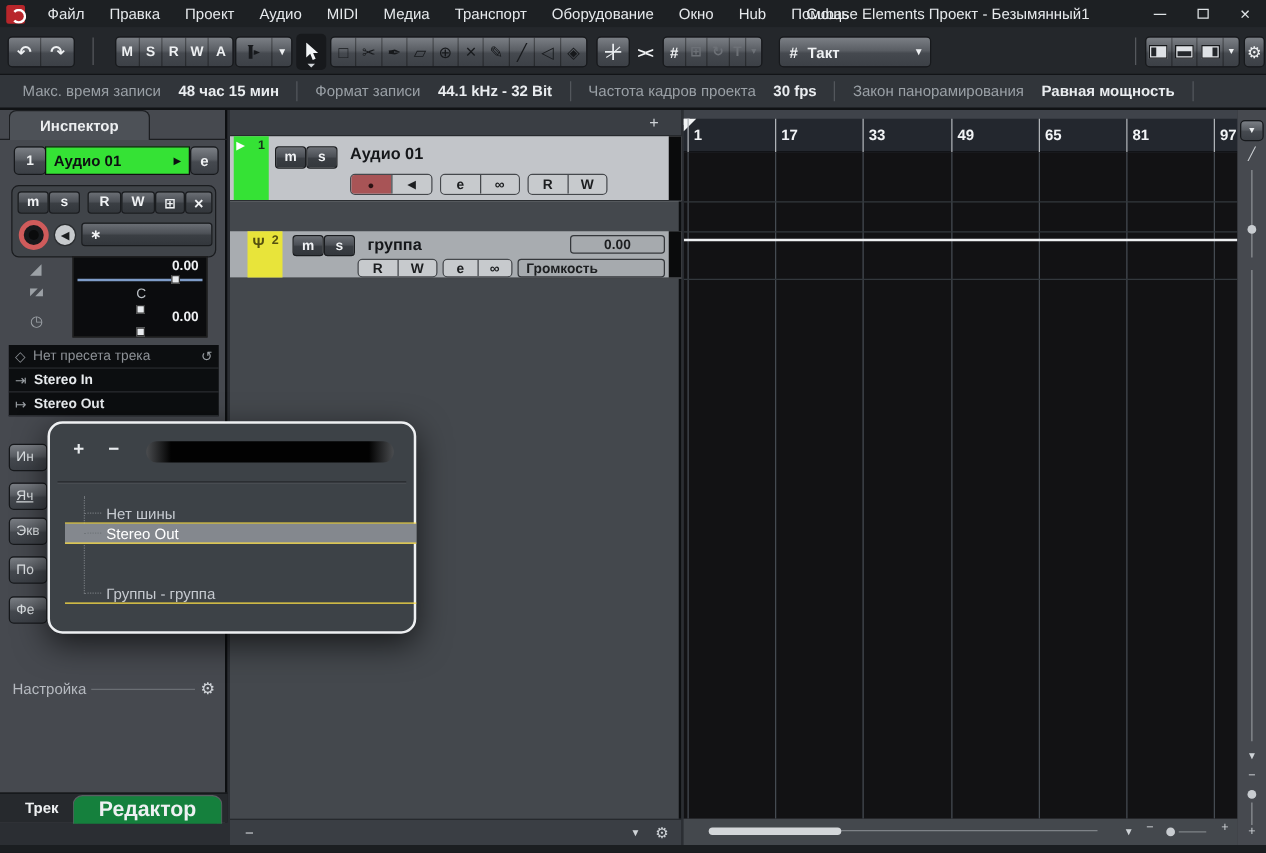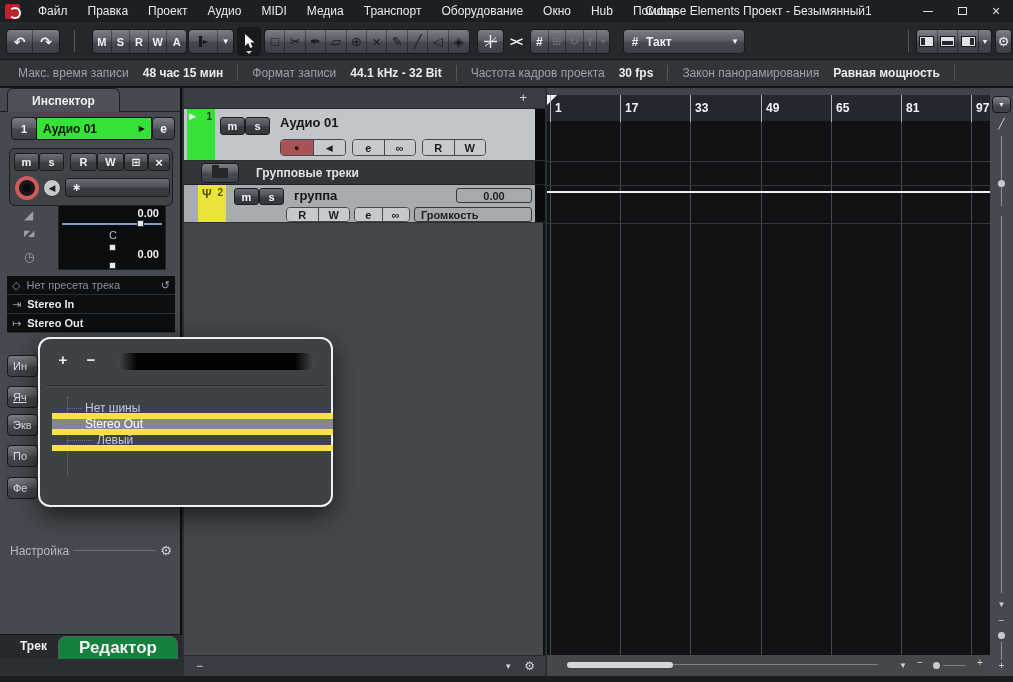--- a/index.html
+++ b/index.html
@@ -113,21 +113,21 @@
   .rs-glyph { position:absolute; left:0; width:23px; text-align:center; color:#cfd3d7; font-size:10px; }
 
   
   .popup { position:absolute; left:38px; top:337px; width:295px; height:170px; background:#3d4247; border:2px solid #eef0f2;
     border-radius:12px; box-shadow:0 8px 26px rgba(0,0,0,.65); z-index:50; }
   .pm { position:absolute; top:12px; color:#e8ebee; font-weight:bold; font-size:15px; width:18px; text-align:center; }
   .pill { position:absolute; left:77px; top:14px; width:198px; height:17px; border-radius:9px;
     background:linear-gradient(90deg,#4a4c4f,#020202 10%,#020202 90%,#4a4c4f); }
   .psep { position:absolute; left:6px; top:46px; width:279px; height:1px; background:#26292d; box-shadow:0 1px 0 #4c5056; }
   .prow { position:absolute; left:12px; width:281px; height:16px; display:flex; align-items:center; font-size:12px; color:#c6cad0;
-    border-bottom:6px solid #fde047; }
+    border-bottom:1px solid #fde047; }
   .prow.sel { background:#84888e; color:#fff; }
   .ptree { position:absolute; left:27px; top:58px; width:1px; height:78px; border-left:1px dotted #70757a; }
   .pstub { border-top:1px dotted #70757a; height:1px; margin-right:4px; }
 
   .bottomstrip { position:absolute; left:0; top:676px; width:1013px; height:6px; background:#1b1e21; }
 </style>
 </head>
 <body>
 
 <div class="app">
@@ -405,27 +405,20 @@
         <div class="ltbtn" style="flex:1; border:none;">e</div>
         <div class="ltbtn" style="flex:1; border:none; border-left:1px solid #45484c;">∞</div>
       </div>
       <div style="position:absolute; left:238px; top:30px; width:64px; height:17px; border:1px solid #45484c; border-radius:4px; overflow:hidden; display:flex;">
         <div class="ltbtn" style="flex:1; border:none;">R</div>
         <div class="ltbtn" style="flex:1; border:none; border-left:1px solid #45484c;">W</div>
       </div>
       <div class="meter"></div>
     </div>
 
-    <div class="trow" style="top:73px; height:24px; background:#32363a; border-bottom:1px solid #202327;">
-      <div class="nbtn" style="position:absolute; left:17px; top:2px; width:38px; height:20px;">
-          <div class="folder-glyph"></div>
-        </div>
-      <span style="position:absolute; left:72px; top:5px; color:#dfe2e5; font-weight:bold; font-size:12px;">Групповые треки</span>
-      <div class="meter"></div>
-    </div>
 
     <div class="trow" style="top:97px; height:38px; background:#a8acb0; border-bottom:1px solid #2b2e32;">
       <div class="cstrip" style="left:14px; background:#e8e43a;">
         <span style="position:absolute; left:4px; top:2px; color:#55510f; font-size:12px; font-weight:bold;">Ψ</span>
         <span style="position:absolute; right:3px; top:2px; color:#55510f; font-size:10px; font-weight:bold;">2</span>
       </div>
       <div class="dkcell" style="position:absolute; left:50px; top:3px; width:25px; height:17px;">m</div>
       <div class="dkcell" style="position:absolute; left:75px; top:3px; width:25px; height:17px;">s</div>
       <span style="position:absolute; left:110px; top:3px; color:#15171a; font-weight:bold; font-size:13px;">группа</span>
       <div class="valbox" style="position:absolute; left:272px; top:3px; width:76px; height:15px;">0.00</div>
@@ -512,20 +505,20 @@
     <div class="psep"></div>
     <div class="ptree"></div>
     <div class="prow" style="top:64px;">
       <span class="pstub" style="width:14px; margin-left:15px;"></span>
       <span>Нет шины</span>
     </div>
     <div class="prow sel" style="top:80px;">
       <span class="pstub" style="width:14px; margin-left:15px;"></span>
       <span>Stereo Out</span>
     </div>
-    <div class="prow" style="top:96px;">
-      <span class="pstub" style="width:26px; margin-left:15px;"></span>
-      <span>Левый</span>
+    <div class="prow" style="top:128px;">
+      <span class="pstub" style="width:14px; margin-left:15px;"></span>
+      <span>Группы - группа</span>
     </div>
   </div>
 
   <div class="bottomstrip"></div>
 </div>
 
 </body></html>

